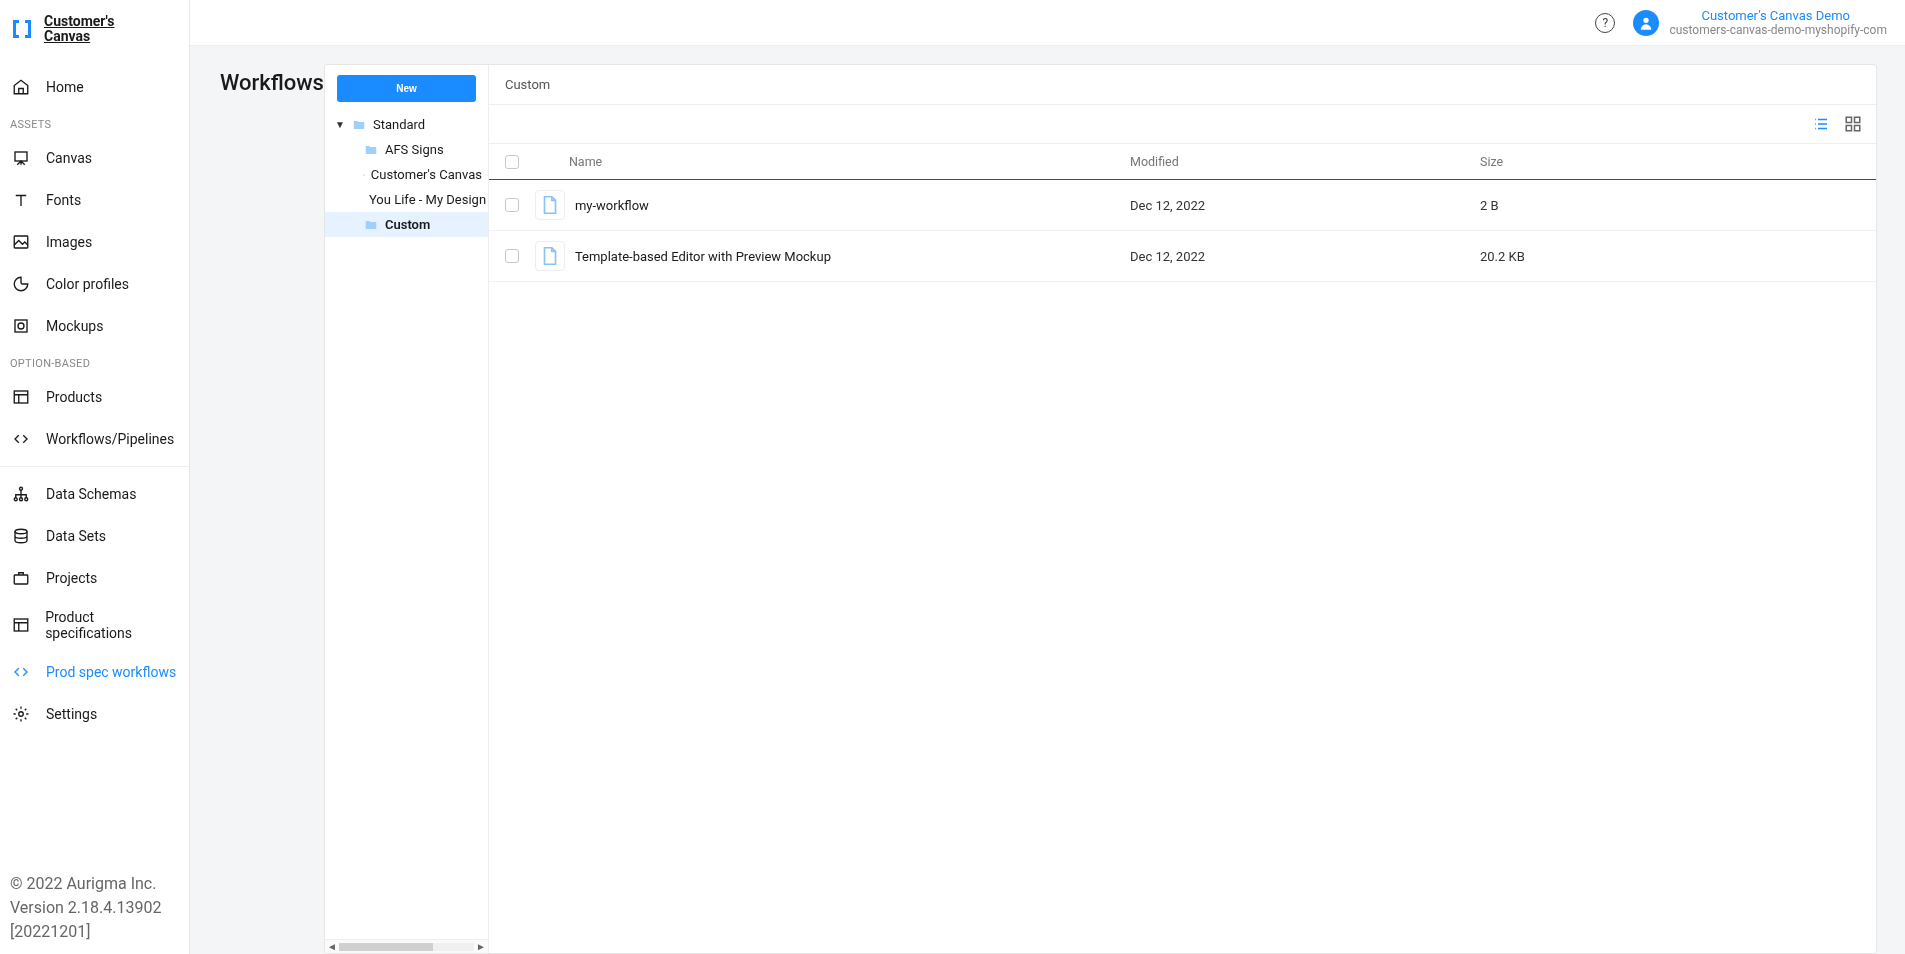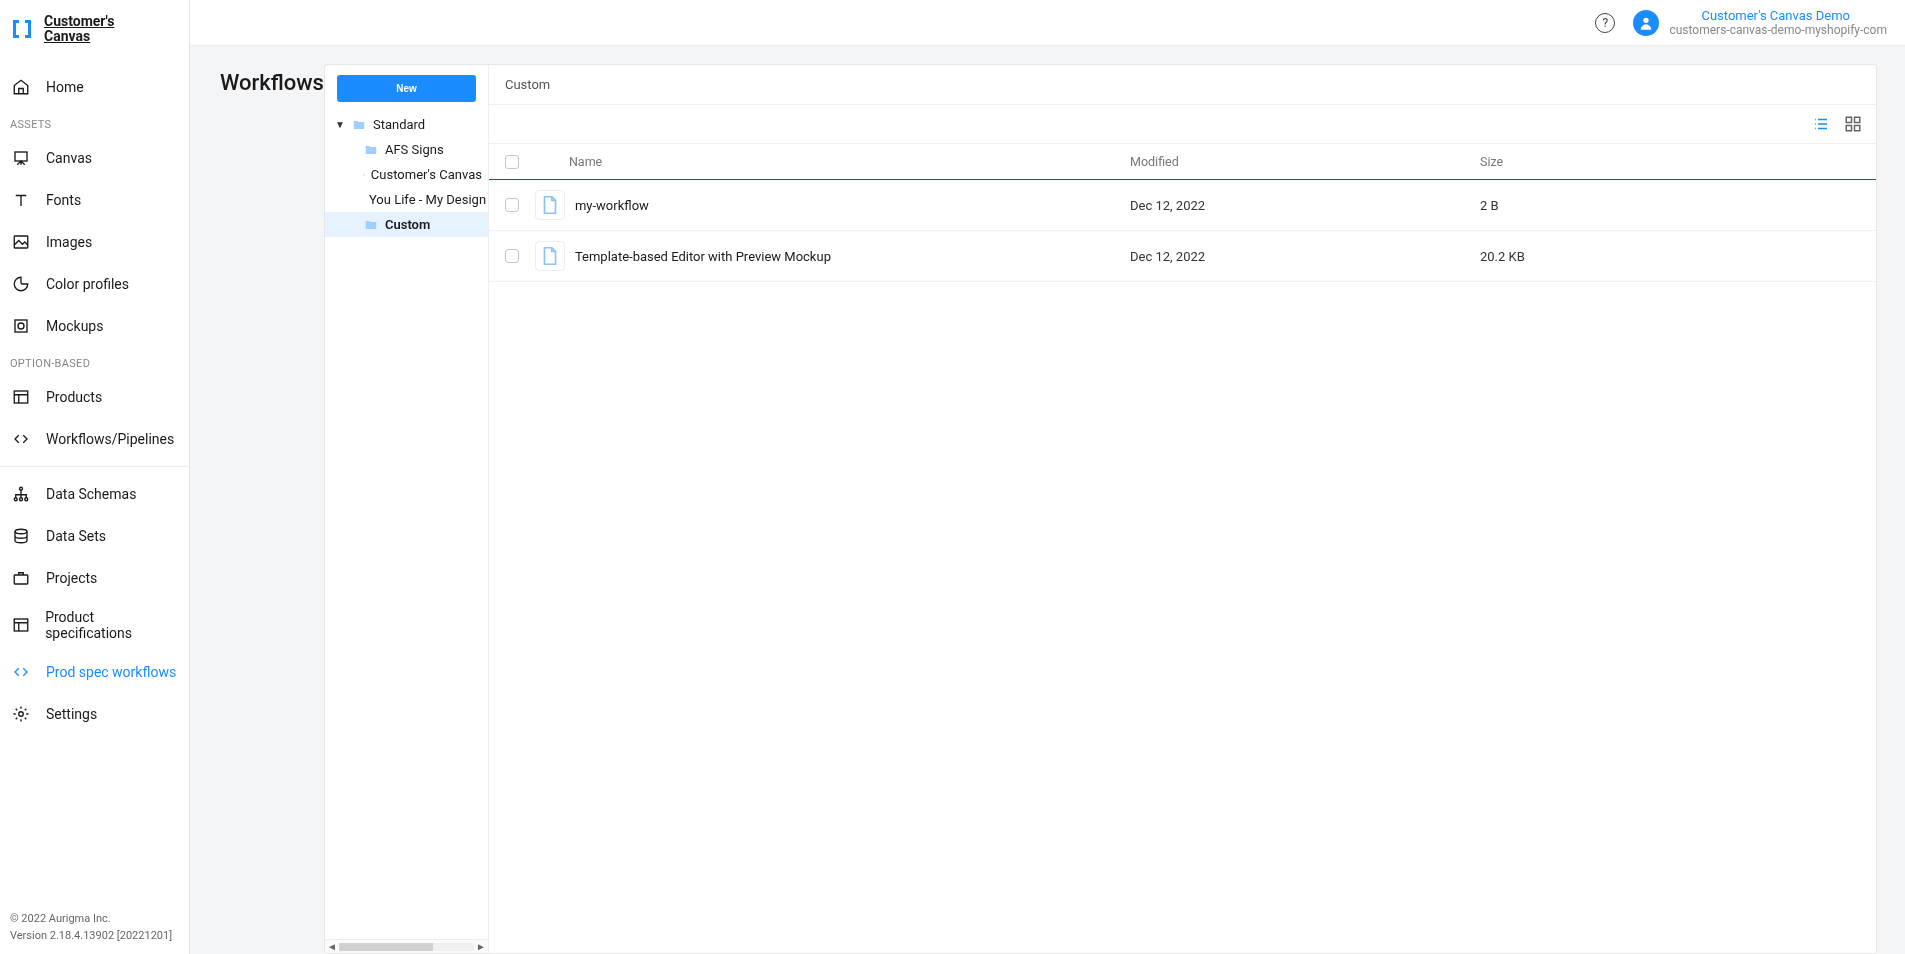--- a/index.html
+++ b/index.html
@@ -13,21 +13,21 @@
 .logo-mark { width: 24px; height: 24px; display: flex; align-items: center; justify-content: center; }
 .logo-text { font-weight: 700; font-size: 14px; line-height: 1.1; text-decoration: underline; }
 
 .nav { flex: 1; overflow-y: auto; padding-top: 6px; }
 .nav-section-label { font-size: 11px; color: #888; padding: 10px 10px 6px 10px; letter-spacing: 0.3px; }
 .nav-item { display: flex; align-items: center; gap: 14px; padding: 10px 10px 10px 10px; cursor: pointer; color: #1a1a1a; }
 .nav-item.active { color: #1a8cff; }
 .nav-item .icon { width: 22px; height: 22px; display: flex; align-items: center; justify-content: center; color: inherit; }
 .nav-sep { height: 1px; background: #eee; margin: 6px 0; }
 
-.sidebar-footer { padding: 10px; font-size: 11px; color: #666; line-height: 1.5; }
+.sidebar-footer { padding: 10px; font-size: 16px; color: #666; line-height: 1.5; }
 
 
 .main { flex: 1; display: flex; flex-direction: column; background: #fff; min-width: 0; }
 .topbar { height: 46px; border-bottom: 1px solid #eee; display: flex; align-items: center; justify-content: flex-end; padding: 0 18px; gap: 18px; }
 .topbar-help { width: 20px; height: 20px; border: 1.5px solid #444; border-radius: 50%; display: flex; align-items: center; justify-content: center; font-size: 12px; color: #444; cursor: pointer; }
 .topbar-user { display: flex; align-items: center; gap: 10px; cursor: pointer; }
 .avatar { width: 26px; height: 26px; border-radius: 50%; background: #1a8cff; display: flex; align-items: center; justify-content: center; }
 .user-meta .primary { color: #1a8cff; font-size: 13px; padding-left: 32px; }
 .user-meta .secondary { color: #888; font-size: 12px; }
 

